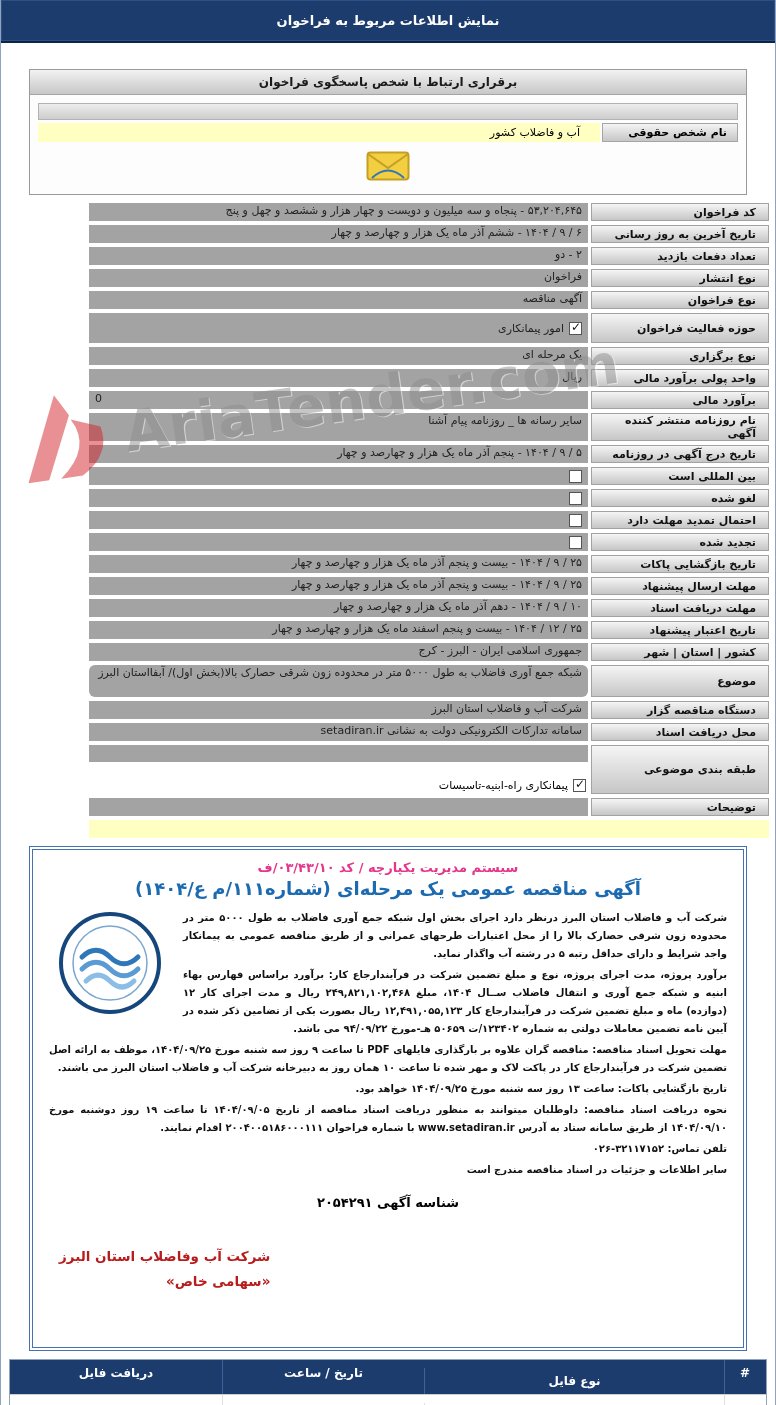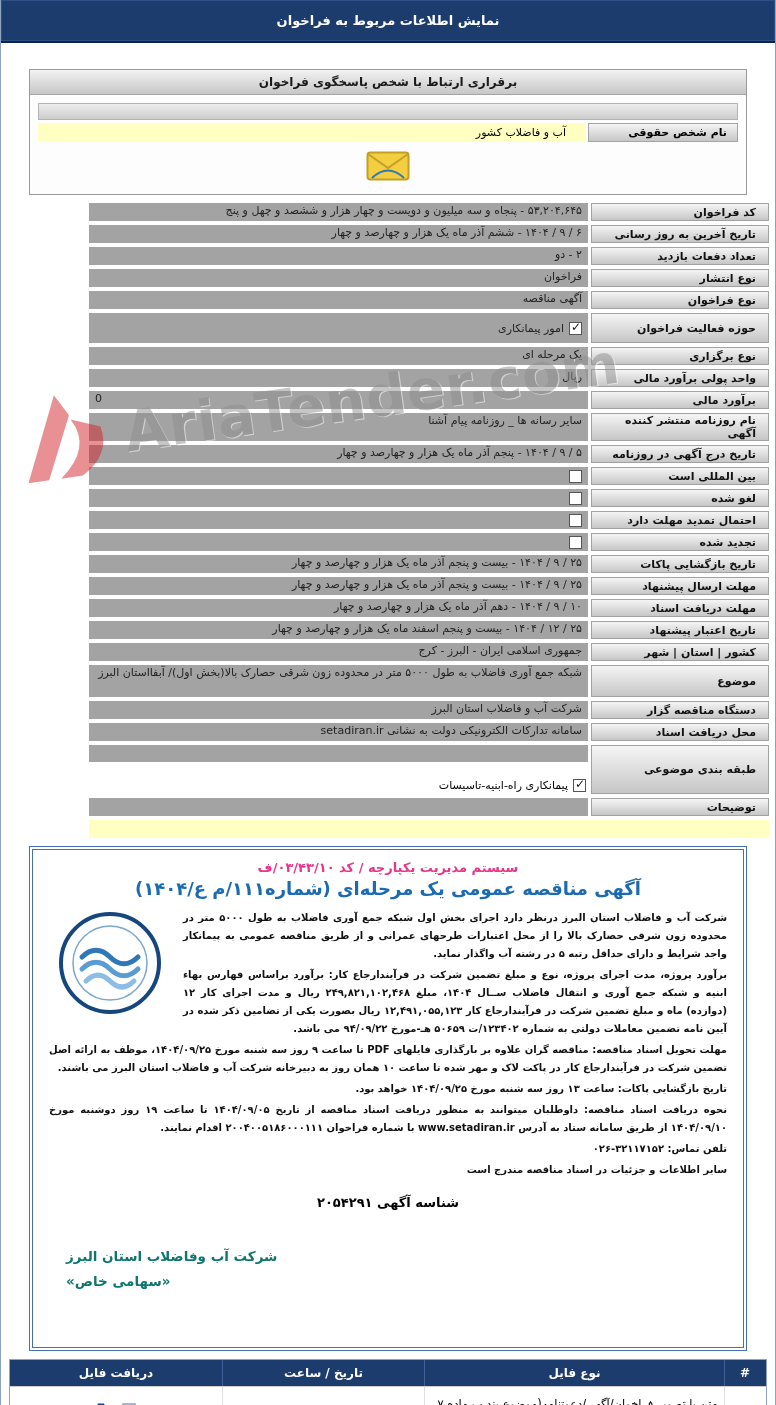--- a/index.html
+++ b/index.html
@@ -17,36 +17,36 @@
   }
   
   .contact { margin:26px 28px 8px; border:1px solid #9a9a9a; background:#fdfdfd; padding-bottom:2px; }
   .contact-title {
     background:linear-gradient(#f2f2f2,#c7c7c7); border-bottom:1px solid #a5a5a5;
     text-align:center; font-size:12px; font-weight:bold; color:#1a1a1a; padding:5px 0;
   }
   .contact-strip { height:17px; margin:8px 8px 3px; background:linear-gradient(#ededed,#cdcdcd); border:1px solid #b3b3b3; }
   .contact-row { display:flex; margin:0 8px; gap:2px; }
   .contact-lbl {
-    width:150px; min-height:19px; background:linear-gradient(#f4f4f4,#c6c6c6); border:1px solid #a5a5a5;
+    width:136px; min-height:19px; background:linear-gradient(#f4f4f4,#c6c6c6); border:1px solid #a5a5a5;
     font-size:11px; font-weight:bold; display:flex; align-items:center; padding:0 10px;text-align:center;
   }
   .contact-val { flex:1; background:#ffffc2; font-size:11px; display:flex; align-items:center; padding:0 20px; }
   .envelope-wrap { display:flex; justify-content:center; padding:9px 0 7px; }
   .env { cursor:pointer; display:inline-block; }
   
   .info { margin:2px 6px 0 88px; }
   .irow { display:flex; gap:3px; margin-bottom:4px; }
   .lbl {
     width:178px; min-height:18px; background:linear-gradient(#f5f5f5,#c6c6c6); border:1px solid #a2a2a2;
     font-size:11px; font-weight:bold; color:#111; display:flex; align-items:center; padding:0 12px;
   }
   .val { flex:1; min-height:18px; background:#a3a3a3; font-size:11px; color:#222; padding:1px 6px; text-align:right; }
   .val.ltr { text-align:left; direction:ltr; }
-  .val.h2 { min-height:32px; }
+  .val.h2 { min-height:32px;border-radius:6px; }
   .tall2 { min-height:30px; }
   .cbv { display:flex; align-items:center; gap:5px; }
   .cb {
     width:13px; height:13px; background:#fff; border:1px solid #555; display:inline-block;
     position:relative; flex:0 0 auto; cursor:pointer;
   }
   .cb.checked::after { content:"✓"; position:absolute; top:-3px; right:0px; font-size:12px; font-weight:bold; color:#111; }
   .vstack { flex:1; display:flex; flex-direction:column; gap:15px; }
   .stripe { min-height:17px; }
   .cbline { display:flex; align-items:center; gap:5px; font-size:11px; padding:2px 2px; }
@@ -55,31 +55,31 @@
   .ad {
     margin:8px 28px 0; border:4px double #4472b0; background:#fff; position:relative;
     padding:10px 16px 14px; min-height:505px;
   }
   .ad-code { color:#e5368c; text-align:center; font-size:13px; font-weight:bold; margin-bottom:3px; }
   .ad-title { color:#1c6ab0; text-align:center; font-size:18px; font-weight:bold; margin-bottom:10px; }
   .ad-logo { float:left; width:122px; text-align:center; margin:2px 12px 6px 0; }
   .ad-logo svg { display:block; margin:0 auto; }
   .ad-p { font-size:10px; font-weight:bold; color:#101010; line-height:1.8; text-align:justify; margin-bottom:3px; }
   .ad-red {
-    position:absolute; left:26px; bottom:52px; color:#0f766e; font-weight:bold;
-    font-size:13.5px; text-align:left; line-height:1.9;margin-left:7px;
+    position:absolute; left:26px; bottom:52px; color:#b91c1c; font-weight:bold;
+    font-size:13.5px; text-align:right; line-height:1.9;
   }
   .ad-id { text-align:center; font-size:13px; font-weight:bold; margin-top:16px; }
   
   .ftable { margin:8px 8px 0; border:1px solid #8fa3bd; }
   .fhead { display:flex; background:#1b3c6d; color:#fff; font-size:12px; font-weight:bold; }
   .fhead > div { padding:6px 16px; text-align:center; border-left:1px solid #41619a; }
   .fhead > div:last-child { border-left:none; }
   .c-num { width:42px; flex:0 0 auto; }
-  .c-type { width:300px; flex:0 0 auto; }
+  .c-type { width:300px; flex:0 0 auto;margin-top:8px; }
   .c-date { width:202px; flex:0 0 auto; }
   .c-dl { flex:1; }
   .frow { display:flex; background:#fff; border-top:1px solid #cfcfcf; font-size:11.5px; }
   .frow > div { padding:8px 6px; border-left:1px solid #e0e0e0; display:flex; align-items:center; }
   .frow > div:last-child { border-left:none; }
   .frow .c-num { justify-content:center; }
   .frow .c-type { text-align:right; line-height:1.6; }
   .frow .c-date { justify-content:center; }
   .frow .c-dl { justify-content:center; gap:8px; }
   .icon-btn { cursor:pointer; display:inline-flex; }

